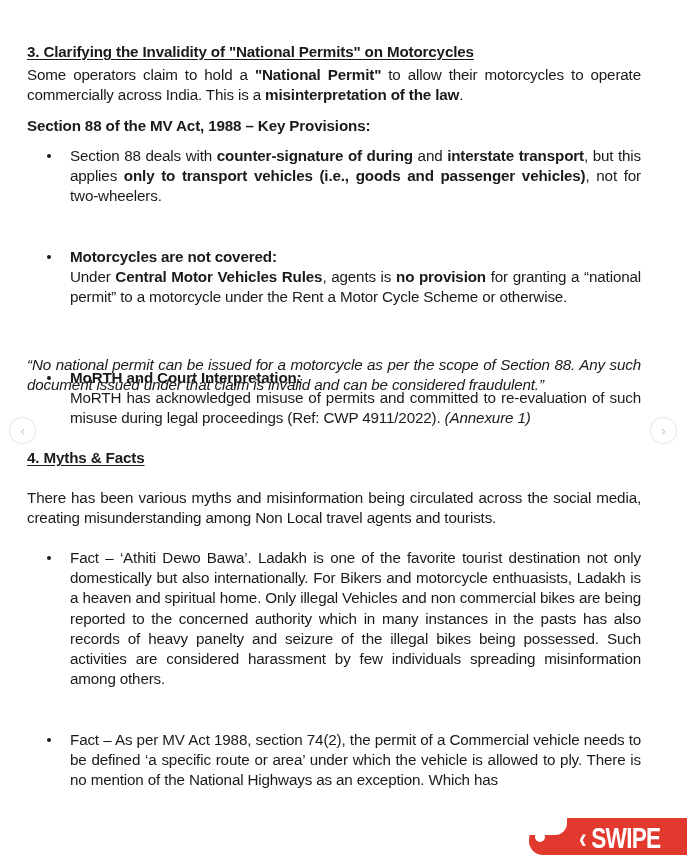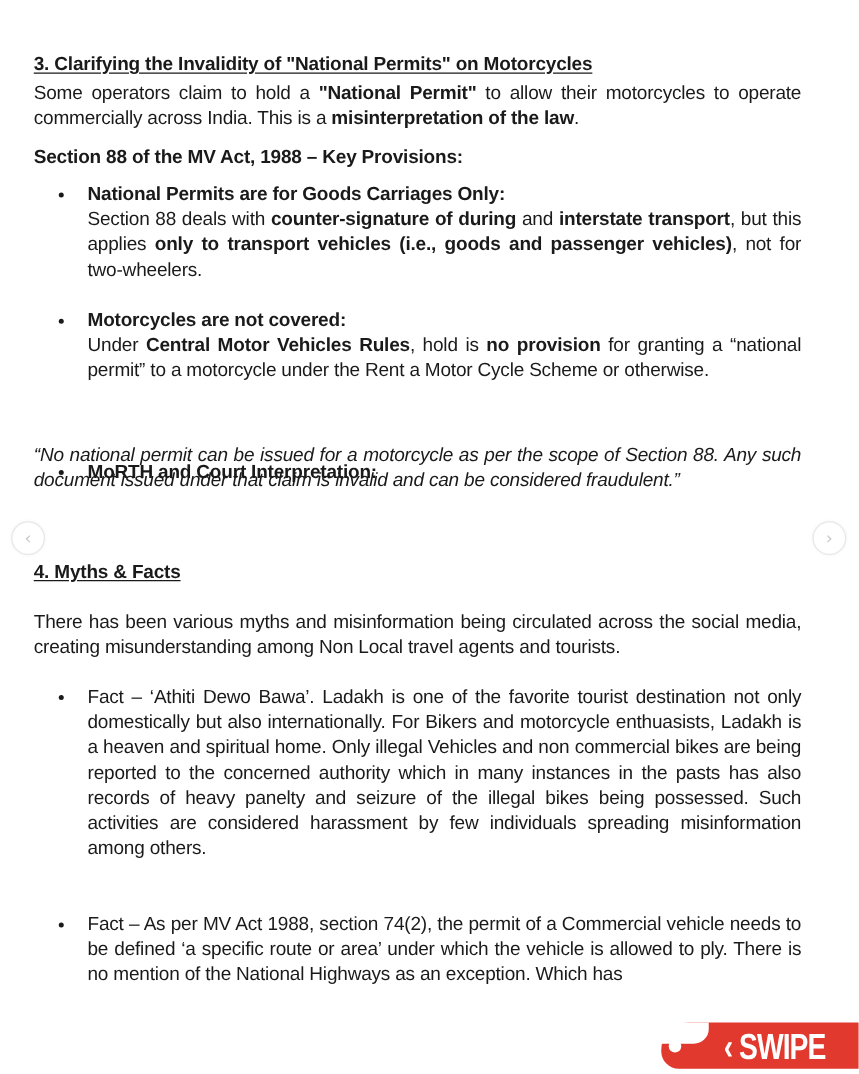--- a/index.html
+++ b/index.html
@@ -61,39 +61,39 @@
   <div class="h h1">3. Clarifying the Invalidity of "National Permits" on Motorcycles</div>
 
   <div class="para" style="top:65px;">
     <span>Some operators claim to hold a </span><span class="bold">"National Permit"</span><span> to allow their motorcycles to operate commercially across India. This is a </span><span class="bold">misinterpretation of the law</span><span>.</span>
   </div>
   <div class="para bold" style="top:92px;margin-top:24px;">Section 88 of the MV Act, 1988 – Key Provisions:</div>
 
   <div class="bullet-item" style="top:146px;">
     <span class="bullet-dot"></span>
     <div class="bullet-body">
-      <div class="bold">National Permits are for Goods Carriages Only:</div>
       <div><span>Section 88 deals with </span><span class="bold">counter-signature of during</span><span> and </span><span class="bold">interstate transport</span><span>, but this applies </span><span class="bold">only to transport vehicles (i.e., goods and passenger vehicles)</span><span>, not for two-wheelers.</span></div>
     </div>
   </div>
 
   <div class="bullet-item" style="top:247px;">
     <span class="bullet-dot"></span>
     <div class="bullet-body">
       <div class="bold">Motorcycles are not covered:</div>
-      <div><span>Under </span><span class="bold">Central Motor Vehicles Rules</span><span>, hold is </span><span class="bold">no provision</span><span> for granting a “national permit” to a motorcycle under the Rent a Motor Cycle Scheme or otherwise.</span></div>
+      <div><span>Under </span><span class="bold">Central Motor Vehicles Rules</span><span>, agents is </span><span class="bold">no provision</span><span> for granting a “national permit” to a motorcycle under the Rent a Motor Cycle Scheme or otherwise.</span></div>
     </div>
   </div>
 
   <div class="para ital" style="top:307px;">“No national permit can be issued for a motorcycle as per the scope of Section 88. Any such document issued under that claim is invalid and can be considered fraudulent.”</div>
 
   <div class="bullet-item" style="top:368px;">
     <span class="bullet-dot"></span>
     <div class="bullet-body">
       <div class="bold">MoRTH and Court Interpretation:</div>
+      <div><span>MoRTH has acknowledged misuse of permits and committed to re-evaluation of such misuse during legal proceedings (Ref: CWP 4911/2022). </span><span class="ital">(Annexure 1)</span></div>
     </div>
   </div>
 
   <div class="h h2">4. Myths &amp; Facts</div>
 
   <div class="para" style="top:488px;">There has been various myths and misinformation being circulated across the social media, creating misunderstanding among Non Local travel agents and tourists.</div>
 
   <div class="bullet-item" style="top:548px;">
     <span class="bullet-dot"></span>
     <div class="bullet-body">

